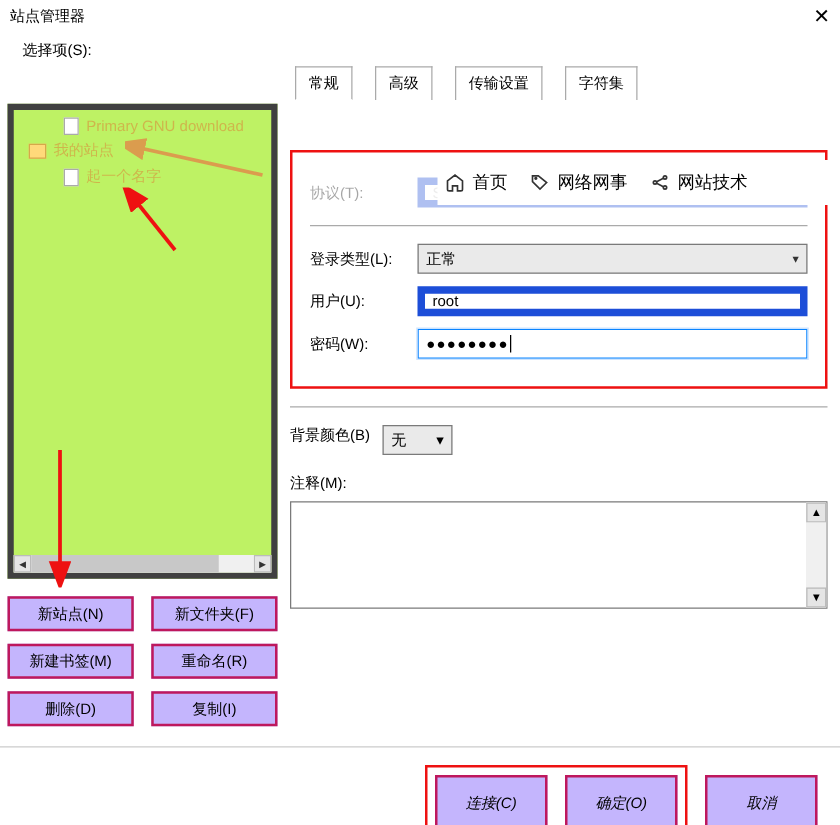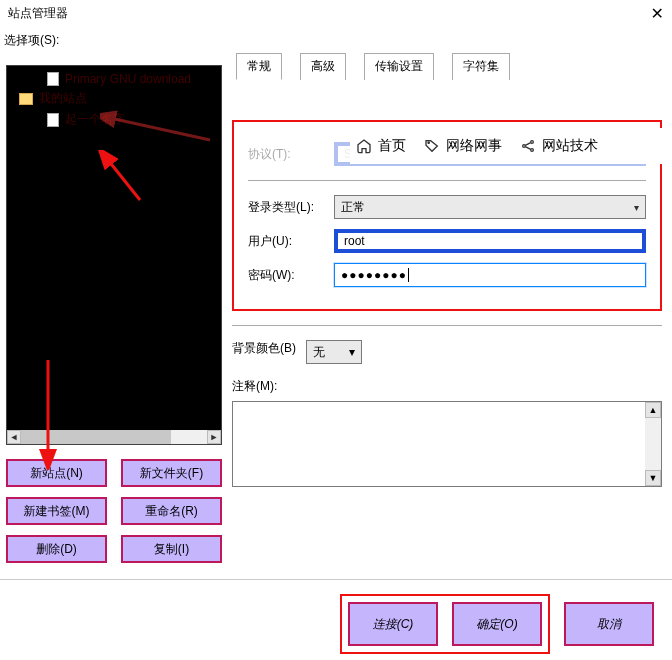--- a/index.html
+++ b/index.html
@@ -1,31 +1,31 @@
 <!DOCTYPE html>
 <html><head>
 <meta charset="utf-8">
 <style>
   * { box-sizing: border-box; font-family: "Microsoft YaHei", Arial, sans-serif; }
   body { margin: 0; width: 672px; height: 660px; background: #fff; font-size: 12px; color: #000; position: relative; overflow: hidden; }
   .title-bar { height: 26px; display: flex; align-items: center; padding: 0 8px; font-size: 12px; }
   .title-bar .close { margin-left: auto; font-size: 16px; cursor: default; }
-  .select-row { padding: 6px 4px 4px 4px; font-size: 12px; }
+  .select-row { padding: 6px 4px 4px 18px; font-size: 12px; }
 
   .main { display: flex; }
   .left { width: 228px; padding: 0 6px 0 6px; }
   .right { flex: 1; padding: 0 10px 0 4px; position: relative; }
 
   
   .tabs { display: flex; gap: 16px; margin-left: 4px; }
   .tab { border: 1px solid #aaa; border-bottom: none; padding: 4px 10px; background: #fff; font-size: 12px; position: relative; margin-right: 2px; }
   .tab.active { background: #fff; border-bottom: 1px solid #fff; z-index: 2; }
 
   
-  .tree-wrap { margin-top: 12px; border: 1px solid #404040; height: 380px; position: relative; background: #000000; }
+  .tree-wrap { margin-top: 30px; border: 5px solid #404040; height: 380px; position: relative; background: #bef264; }
   .tree-body { position: absolute; left: 0; right: 0; top: 0; bottom: 14px; overflow: hidden; padding: 4px 0; }
   .tree-item { display: flex; align-items: center; gap: 6px; padding: 2px 8px 2px 24px; font-size: 12px; color: #333; }
   .tree-item.faded { color: rgba(255,0,0,0.25); }
   .tree-item .folder { width: 14px; height: 12px; background: #ffd97a; border: 1px solid #d6a84a; display: inline-block; }
   .tree-item .page { width: 12px; height: 14px; background: #fff; border: 1px solid #aaa; display: inline-block; }
   .tree-sub { padding-left: 40px; }
   .hscroll { position: absolute; left: 0; right: 0; bottom: 0; height: 14px; background: #f0f0f0; display: flex; align-items: center; }
   .hscroll .arrow { width: 14px; height: 14px; background: #e5e5e5; border: 1px solid #bbb; display: flex; align-items: center; justify-content: center; font-size: 9px; color: #333; }
   .hscroll .track { flex: 1; height: 14px; background: #f0f0f0; position: relative; }
   .hscroll .thumb { position: absolute; left: 0; top: 0; height: 14px; width: 150px; background: #c8c8c8; }
@@ -36,21 +36,21 @@
 
   
   .red-box { border: 2px solid #e11; padding: 10px 14px 12px 14px; margin-top: 40px; position: relative; }
   .overlay-bar { position: absolute; top: 128px; left: 350px; right: 0; height: 36px; background: #fff; display: flex; align-items: center; gap: 18px; padding: 0 6px; font-size: 14px; }
   .overlay-bar .ico { width: 16px; height: 16px; display: inline-flex; align-items: center; justify-content: center; }
   .overlay-bar .item { display:flex; align-items:center; gap:6px; }
 
   .form-row { display: flex; align-items: center; margin: 10px 0; }
   .form-label { width: 86px; font-size: 12px; }
   .form-control { flex: 1; }
-  .input { width: 100%; height: 24px; border: 4px solid #1d4ed8; padding: 0 6px; font-size: 12px; background: #fff; }
+  .input { width: 100%; height: 24px; border: 6px solid #1d4ed8; padding: 0 6px; font-size: 12px; background: #fff; }
   .input.focus { border: 1px solid #0a84ff; outline: 1px solid #cde4ff; }
   .select { width: 100%; height: 24px; border: 1px solid #7a7a7a; background: #eaeaea; display: flex; align-items: center; justify-content: space-between; padding: 0 6px; font-size: 12px; }
   .select .chev { font-size: 10px; color: #333; }
   .protocol-faded { color: #ccc; }
 
   .hr { border: none; border-top: 1px solid #aaa; margin: 14px 0; }
 
   .bg-row { display: flex; align-items: flex-start; margin-top: 6px; }
   .bg-select { width: 56px; height: 24px; border: 1px solid #7a7a7a; background: #eaeaea; display: flex; align-items: center; justify-content: space-between; padding: 0 6px; font-size: 12px; margin-left: 4px; }
 

